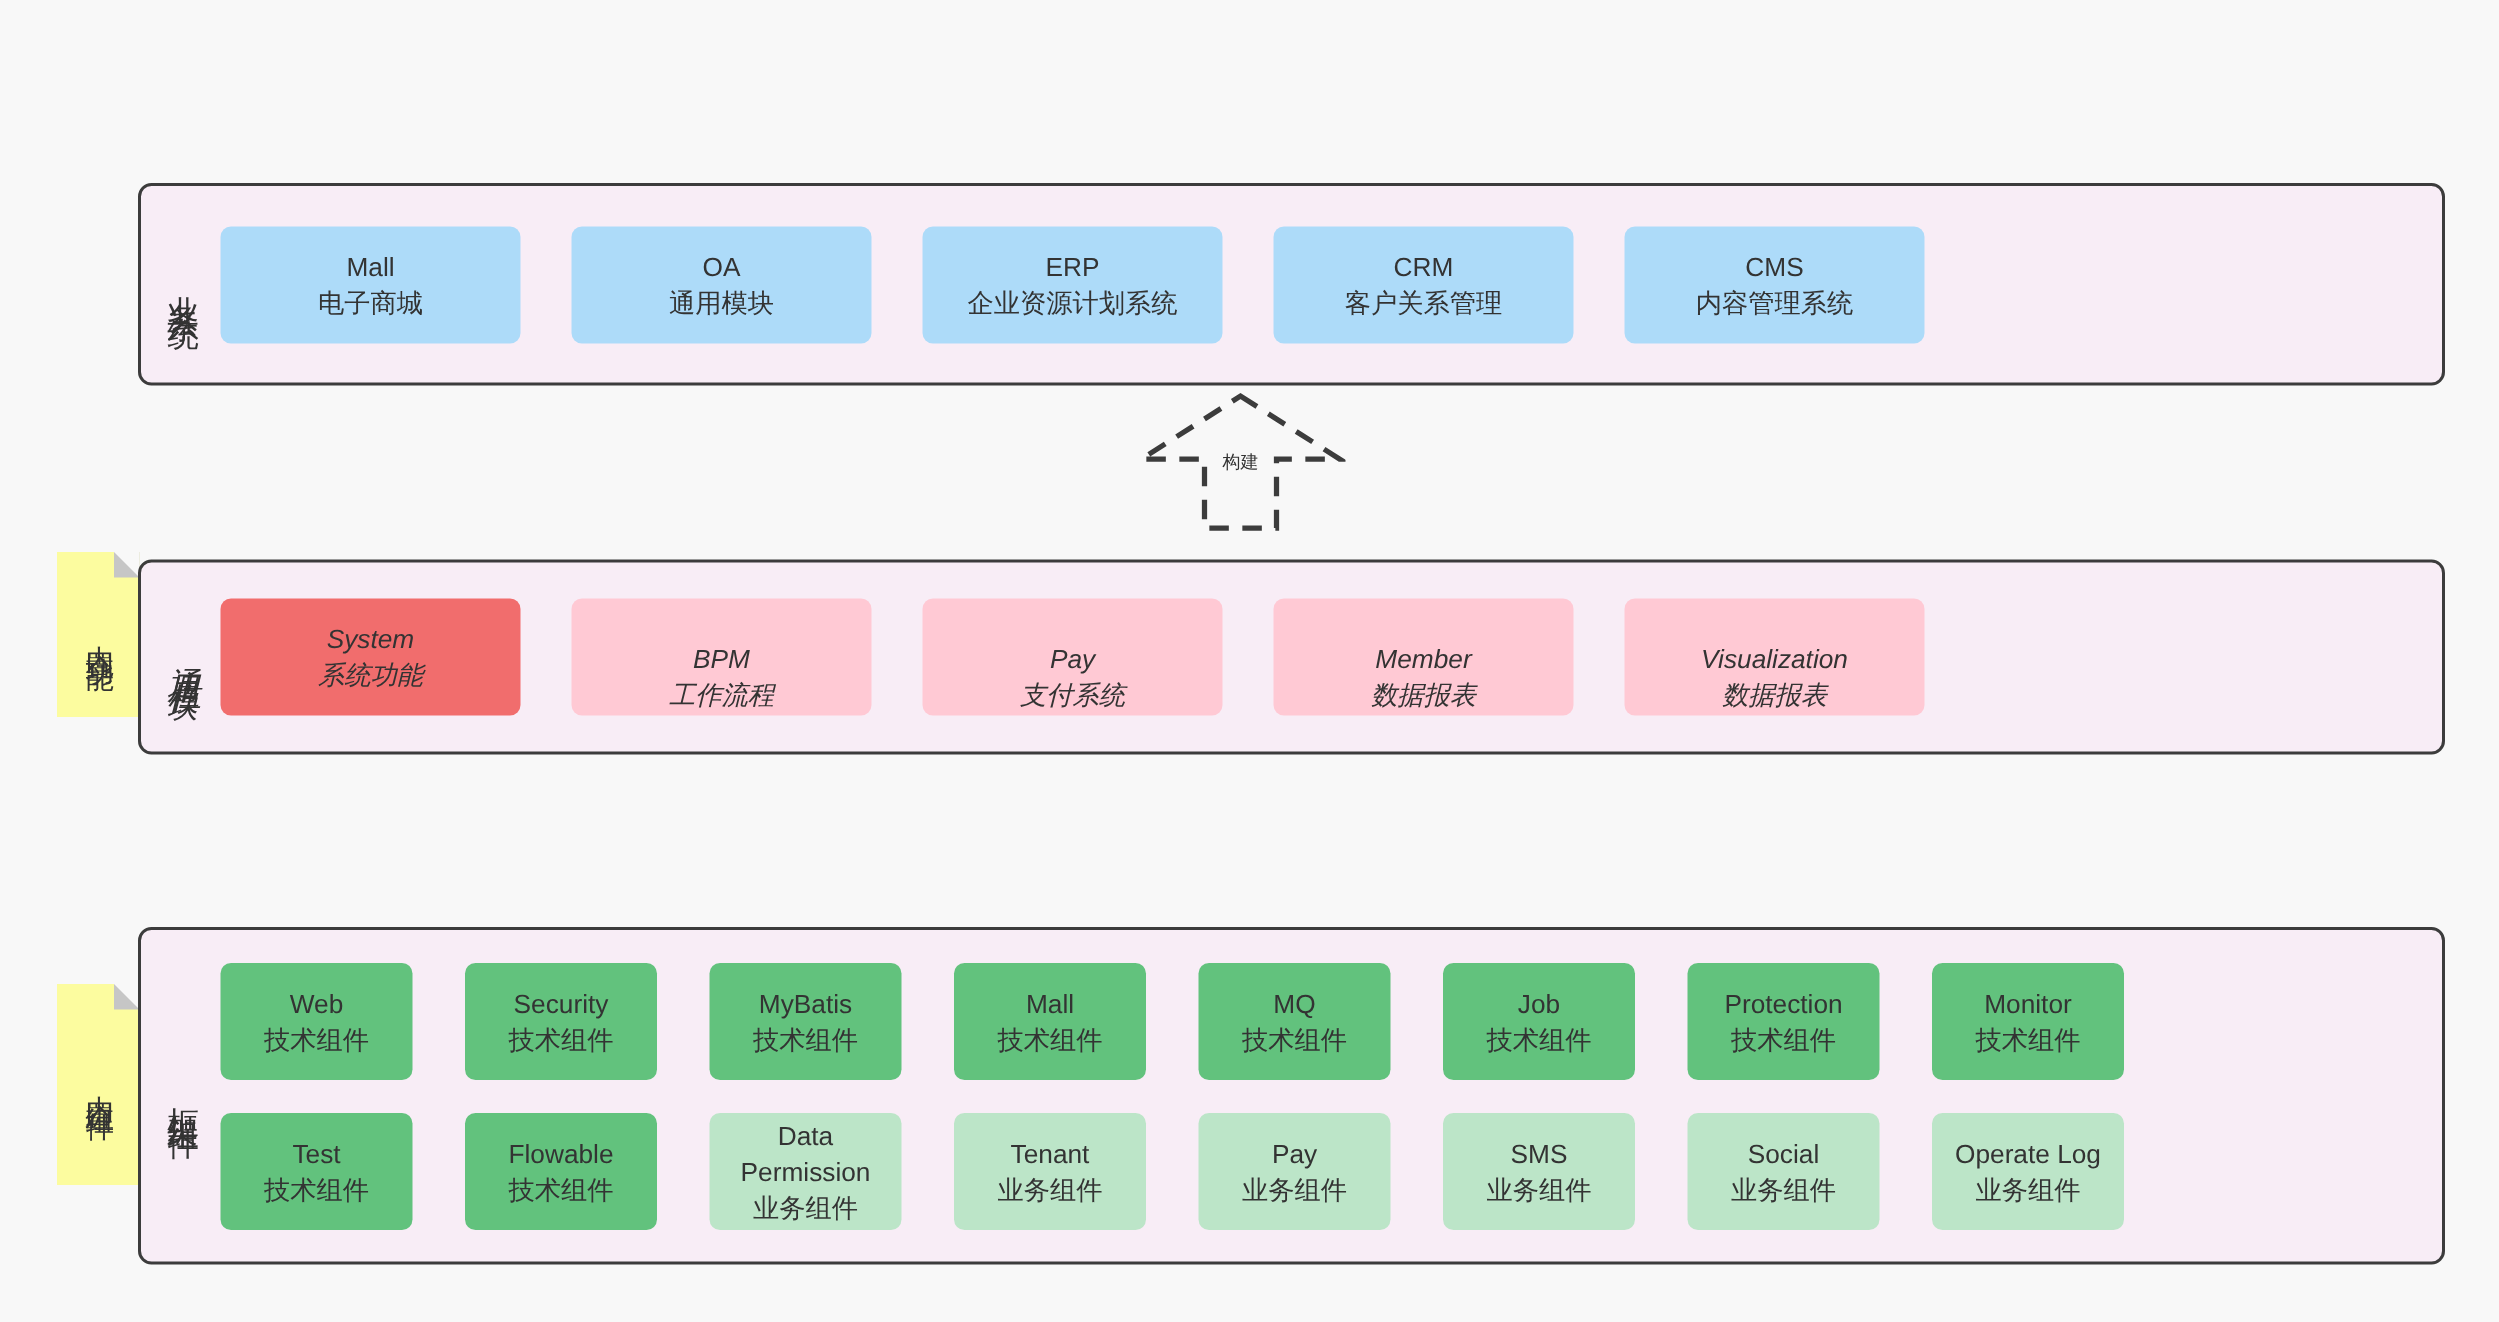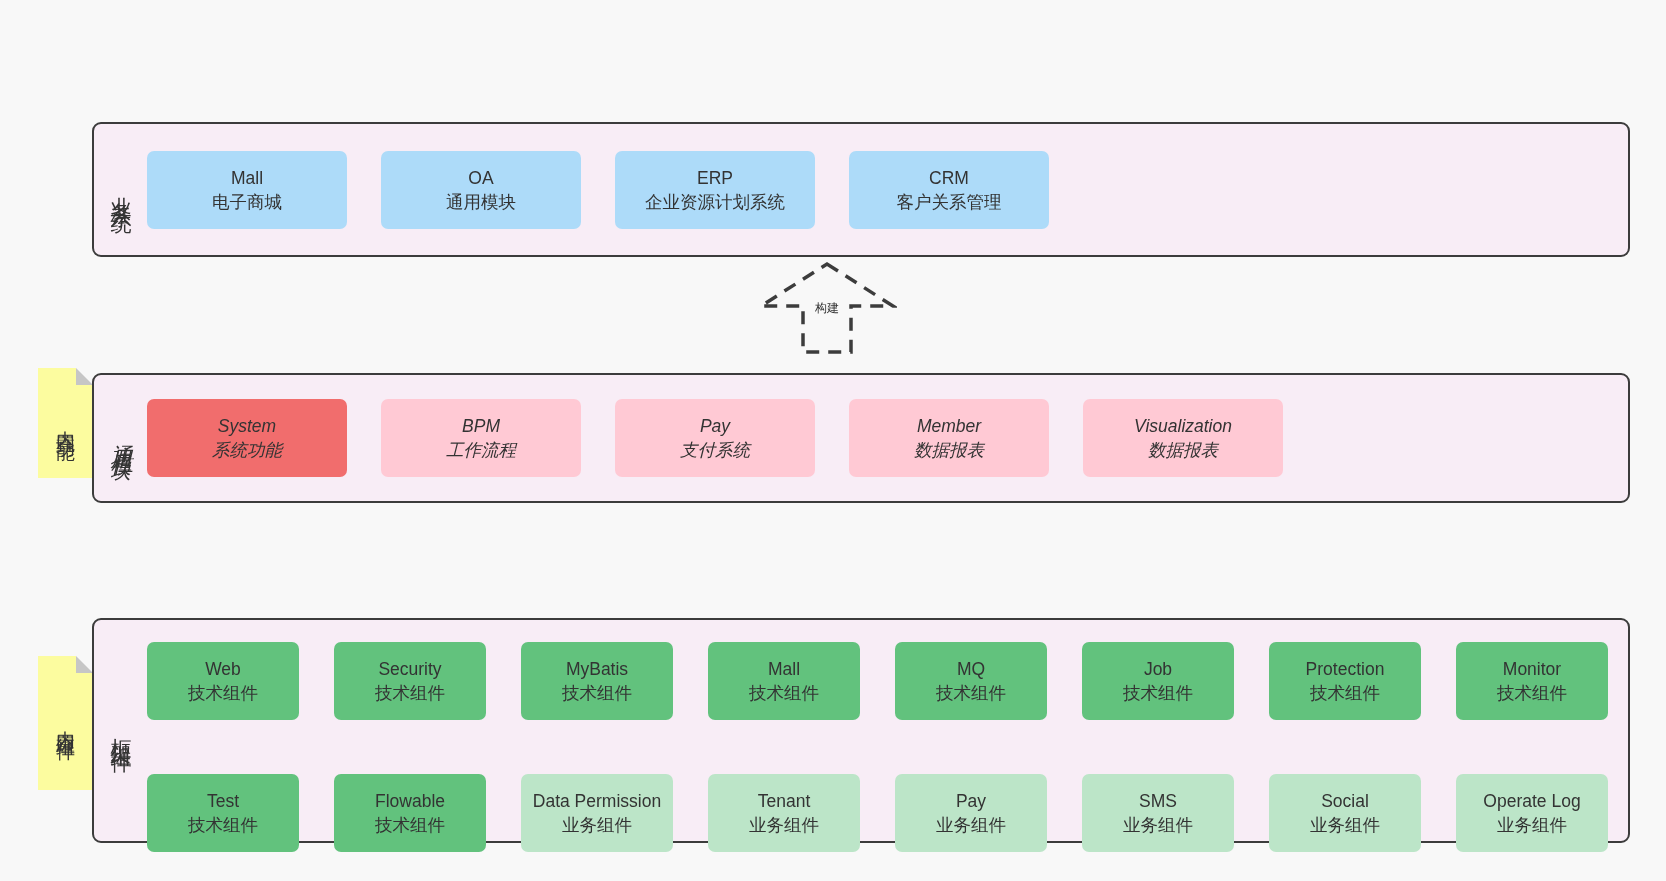--- a/index.html
+++ b/index.html
@@ -28,24 +28,24 @@
   .rows[data-rows="0"] .panel-row,
   .rows[data-rows="1"] .panel-row{gap:34px;}
   .rows[data-rows="2"] .panel-row{gap:35px;}
   
   .box{
     height:78px;border-radius:7px;box-sizing:border-box;padding:2px 6px;
     display:flex;flex-direction:column;justify-content:center;align-items:center;
     text-align:center;font-size:17.5px;line-height:24px;color:var(--text,#333);
   }
   .rows[data-rows="0"] .box,.rows[data-rows="1"] .box{width:200px;}
-  .rows[data-rows="2"] .box{width:152px;margin-top:32px;}
+  .rows[data-rows="2"] .box{width:128px;}
   .box.blue{background:var(--blue,#addbf9);}
   .box.red{background:var(--red,#f16d6d);}
-  .box.pink{background:var(--pink,#ffc9d4);}
+  .box.pink{background:var(--pink,#ffc9d4);justify-content:flex-end;}
   .box.green{background:var(--green,#62c27d);}
   .box.light_green{background:var(--light_green,#bce5c8);}
   
   .note{
     position:absolute;left:38px;width:55px;background:var(--note,#fcfc9f);
     z-index:0;display:flex;align-items:center;justify-content:center;
   }
   #note-functions{top:368px;height:110px;}
   #note-components{top:656px;height:134px;}
   .note .vtext{
@@ -95,20 +95,24 @@
             <div>通用模块</div>
           </div>
           <div class="box blue">
             <div>ERP</div>
             <div>企业资源计划系统</div>
           </div>
           <div class="box blue">
             <div>CRM</div>
             <div>客户关系管理</div>
           </div>
+          <div class="box blue">
+            <div>CMS</div>
+            <div>内容管理系统</div>
+          </div>
         </div>
       </div>
   </section>
 
   <div class="arrow" id="arrow-build">
     <svg viewBox="0 0 140 96">
       <polygon points="70,4 136,46 94,46 94,92 46,92 46,46 4,46" fill="none" stroke="#3c3c3c" stroke-width="3.5" stroke-dasharray="13 9"></polygon>
     </svg>
     <span class="arrow-label">构建</span>
   </div>

